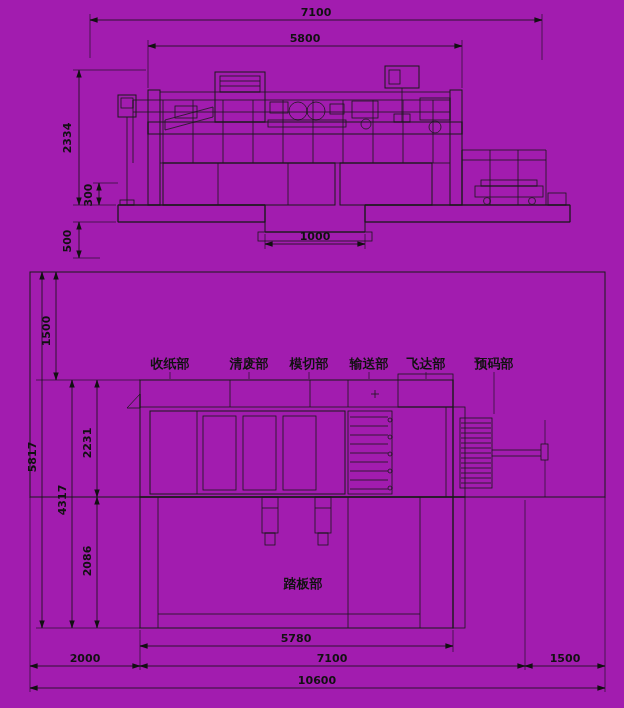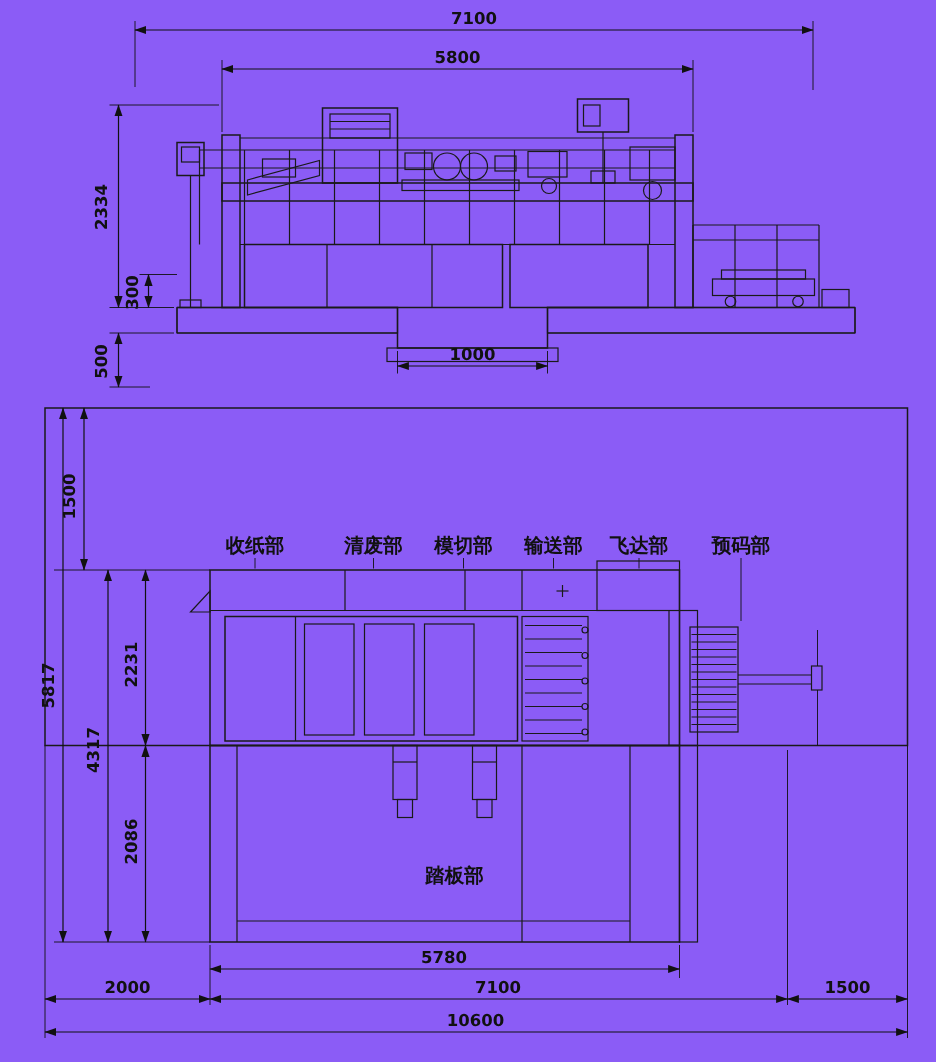--- a/index.html
+++ b/index.html
@@ -1,18 +1,18 @@
 <!DOCTYPE html>
 <html><head>
 <meta charset="utf-8">
 <title>Die Cutting Machine Layout Drawing</title>
 <style>
   html,body{margin:0;padding:0;background:#ffffff;}
   body{width:624px;height:708px;font-family:"DejaVu Sans","Liberation Sans",sans-serif;}
-  .sheet{position:relative;width:624px;height:708px;background:#8b5cf6;overflow:hidden;}
+  .sheet{position:relative;width:624px;height:708px;background:#a21caf;overflow:hidden;}
   svg{display:block;}
   text{fill:#111;}
   .dim-txt{font-size:11px;font-weight:bold;font-family:"DejaVu Sans",sans-serif;}
   .cjk-txt{font-size:13px;font-weight:bold;font-family:"DejaVu Sans",sans-serif;}
   .thin{stroke:#111;stroke-width:0.6;}
   .dimln{stroke:#111;stroke-width:0.8;}
   .body{stroke:#1a1a1a;stroke-width:1;fill:none;}
   .det{stroke:#1a1a1a;stroke-width:0.8;fill:none;}
 </style>
 </head>

